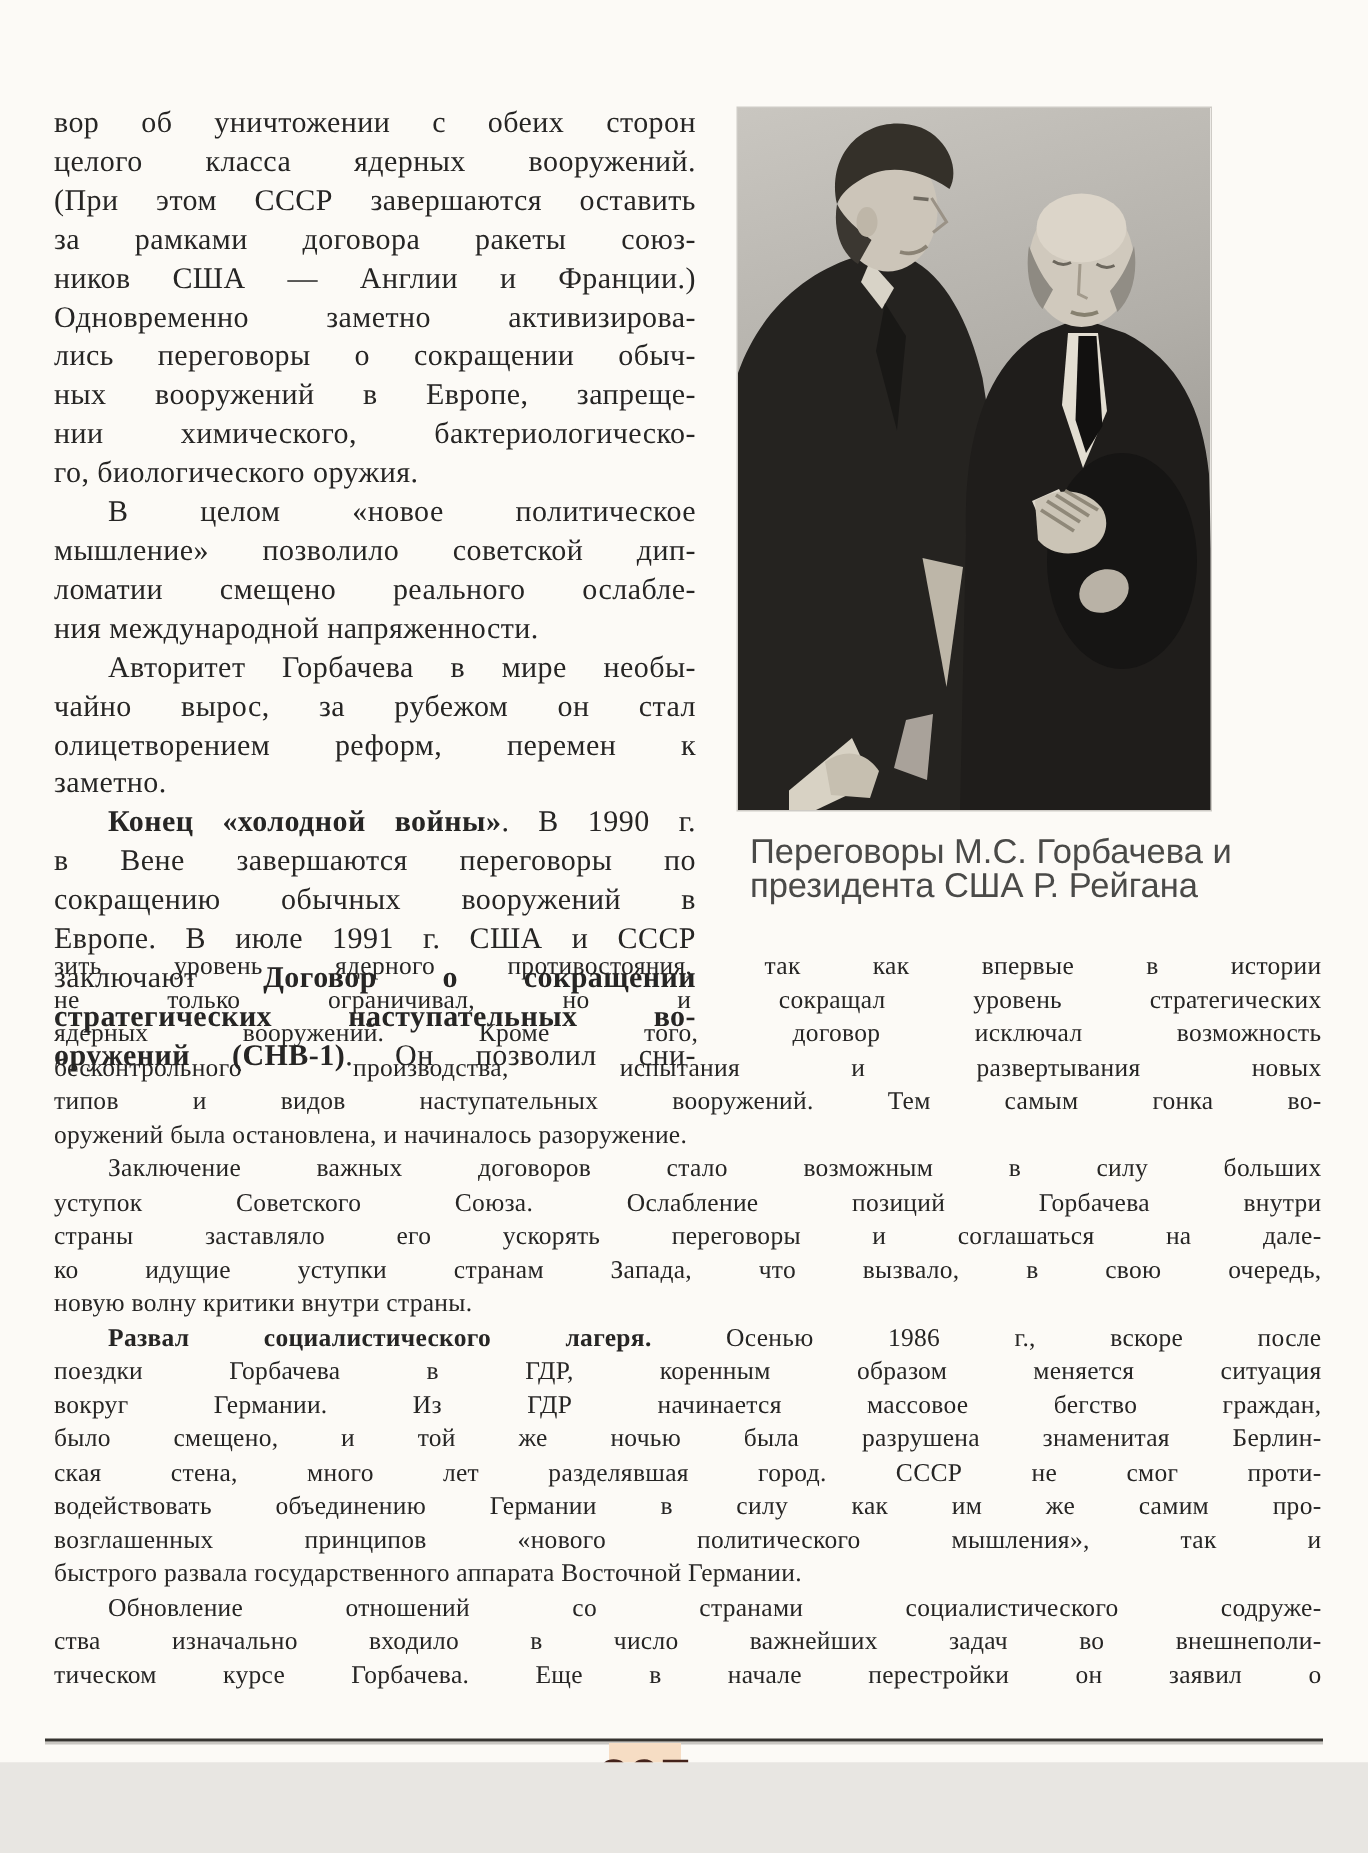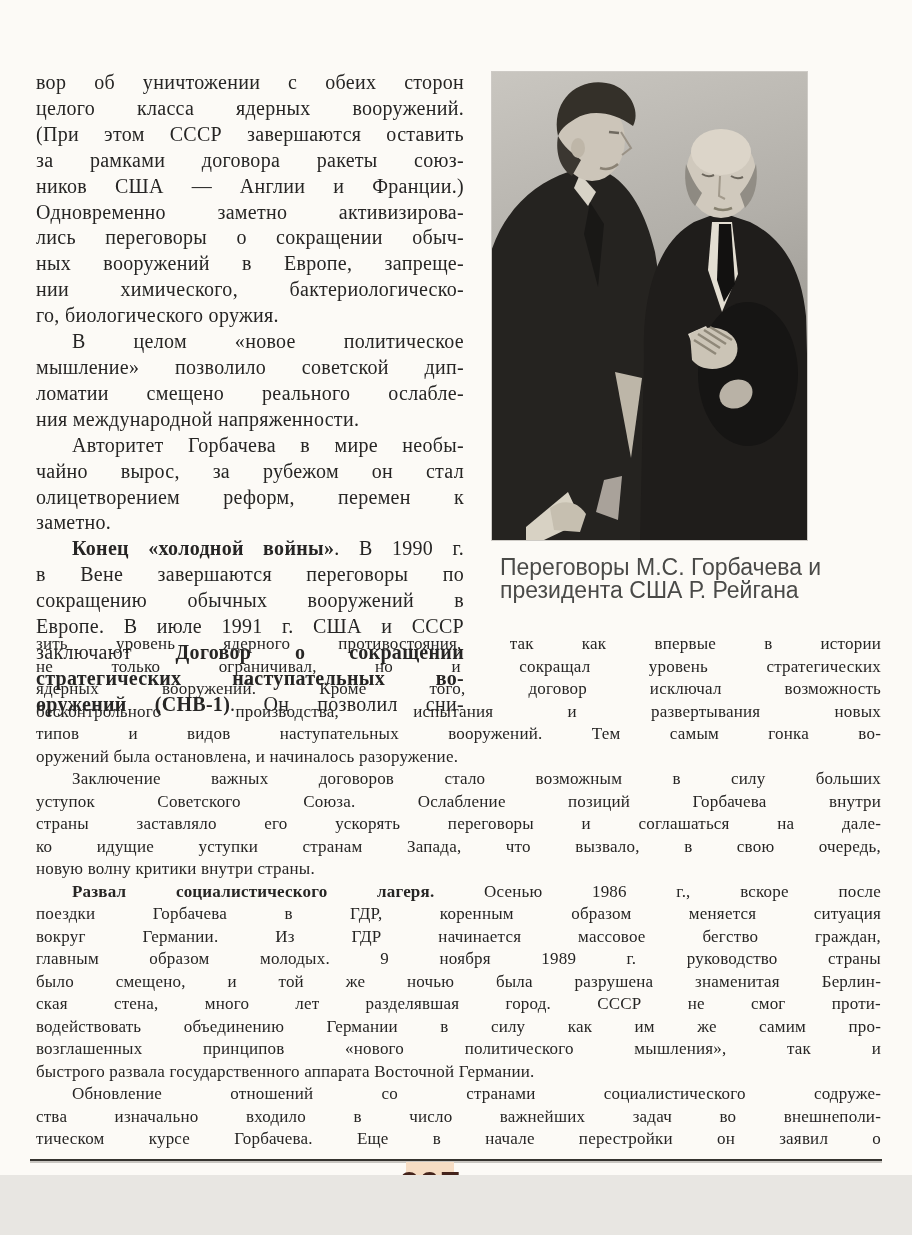--- a/index.html
+++ b/index.html
@@ -153,21 +153,20 @@
         <div class="line first"><span>Заключение важных договоров стало возможным в силу больших</span></div>
         <div class="line"><span>уступок Советского Союза. Ослабление позиций Горбачева внутри</span></div>
         <div class="line"><span>страны заставляло его ускорять переговоры и соглашаться на дале-</span></div>
         <div class="line"><span>ко идущие уступки странам Запада, что вызвало, в свою очередь,</span></div>
         <div class="line last"><span>новую волну критики внутри страны.</span></div>
       </div>
       <div>
         <div class="line first"><span class="b">Развал социалистического лагеря.</span><span> Осенью 1986 г., вскоре после</span></div>
         <div class="line"><span>поездки Горбачева в ГДР, коренным образом меняется ситуация</span></div>
         <div class="line"><span>вокруг Германии. Из ГДР начинается массовое бегство граждан,</span></div>
-        <div class="line"><span>главным образом молодых. 9 ноября 1989 г. руководство страны</span></div>
         <div class="line"><span>было смещено, и той же ночью была разрушена знаменитая Берлин-</span></div>
         <div class="line"><span>ская стена, много лет разделявшая город. СССР не смог проти-</span></div>
         <div class="line"><span>водействовать объединению Германии в силу как им же самим про-</span></div>
         <div class="line"><span>возглашенных принципов «нового политического мышления», так и</span></div>
         <div class="line last"><span>быстрого развала государственного аппарата Восточной Германии.</span></div>
       </div>
       <div>
         <div class="line first"><span>Обновление отношений со странами социалистического содруже-</span></div>
         <div class="line"><span>ства изначально входило в число важнейших задач во внешнеполи-</span></div>
         <div class="line"><span>тическом курсе Горбачева. Еще в начале перестройки он заявил о</span></div>

